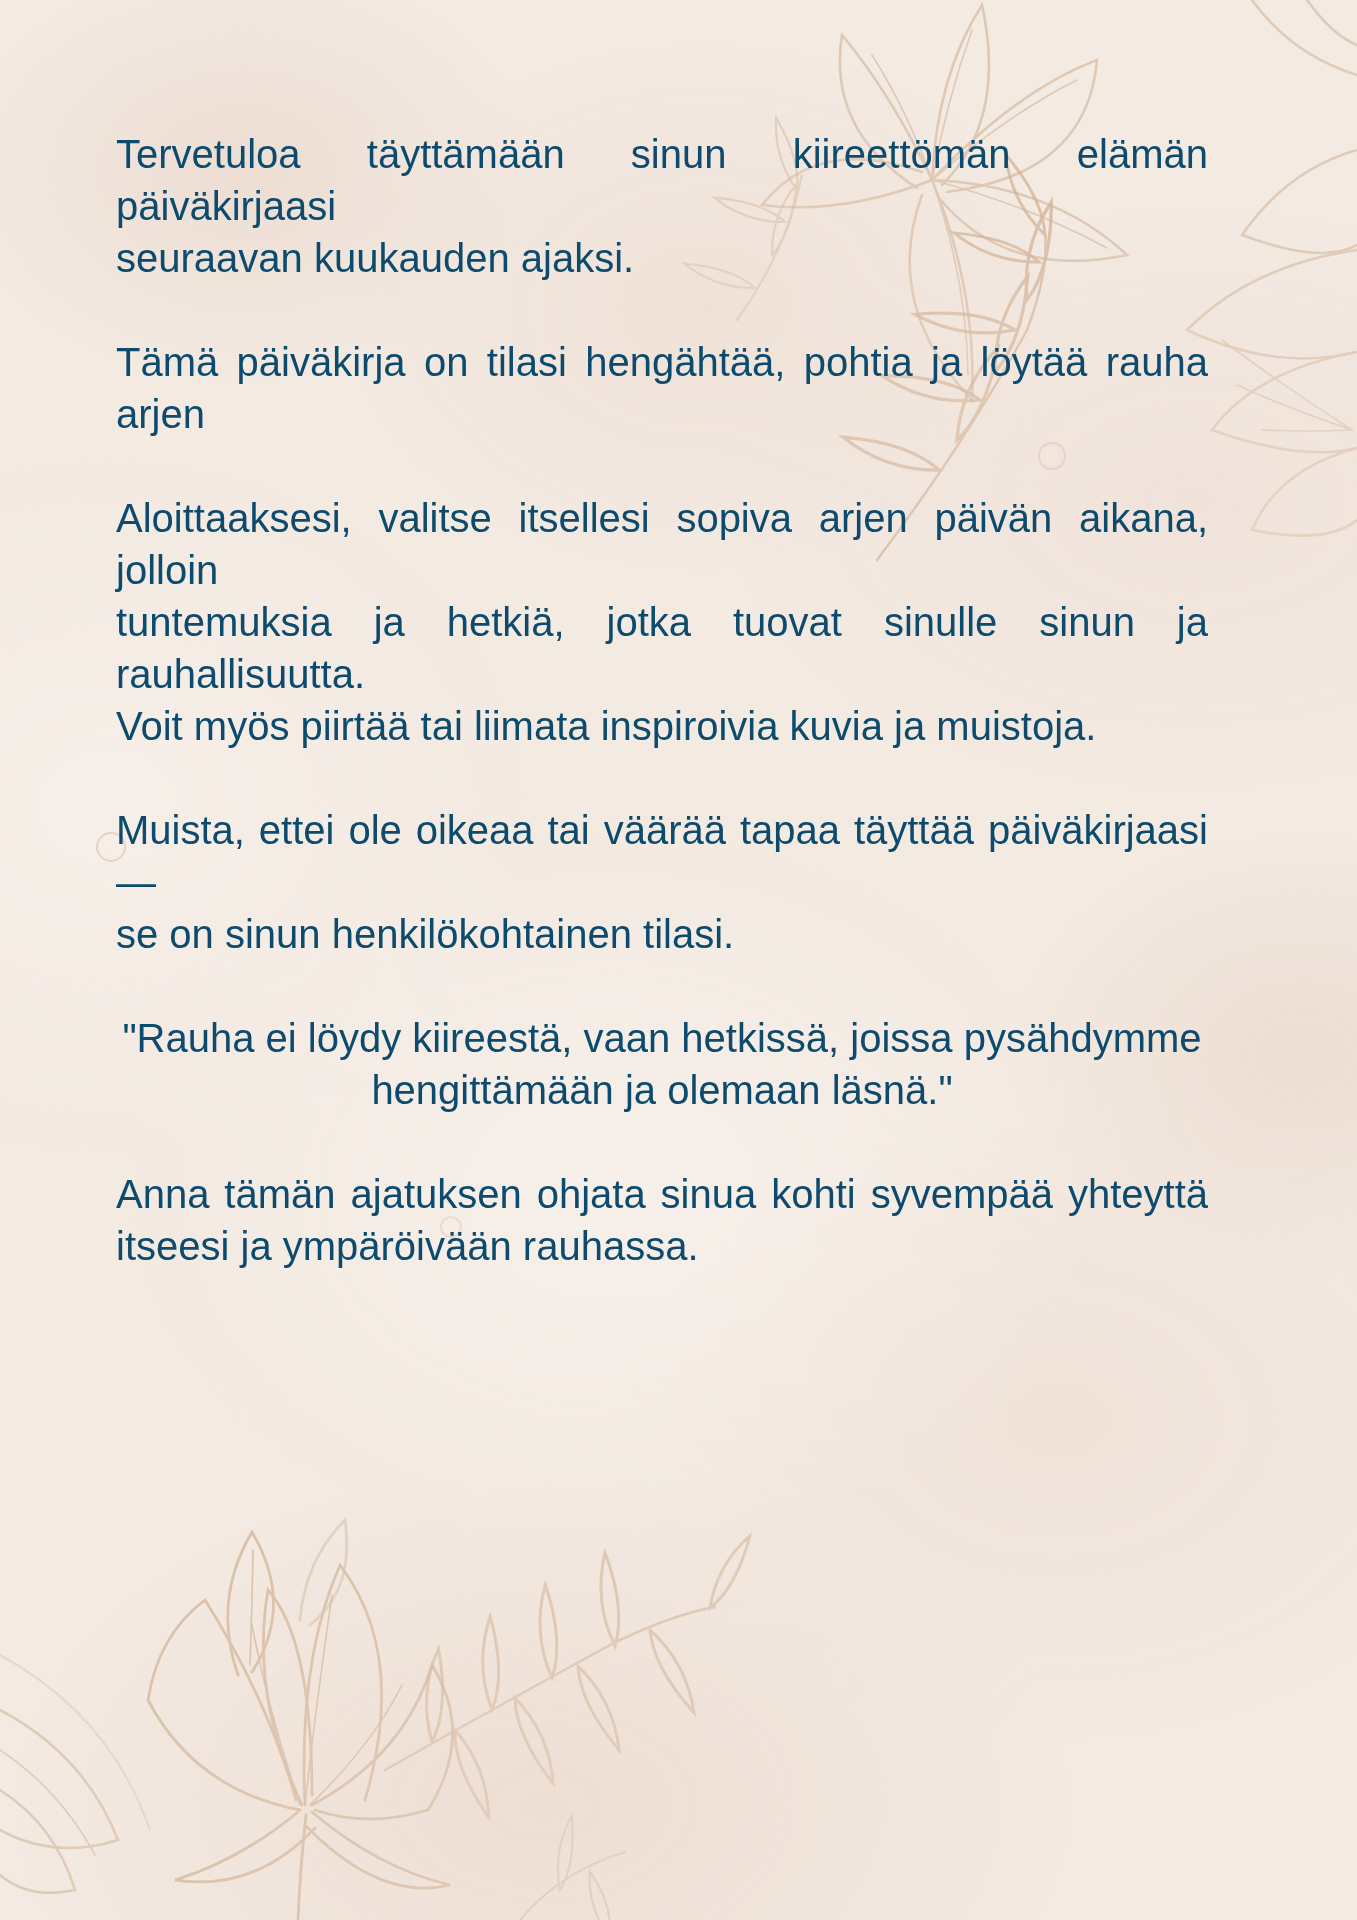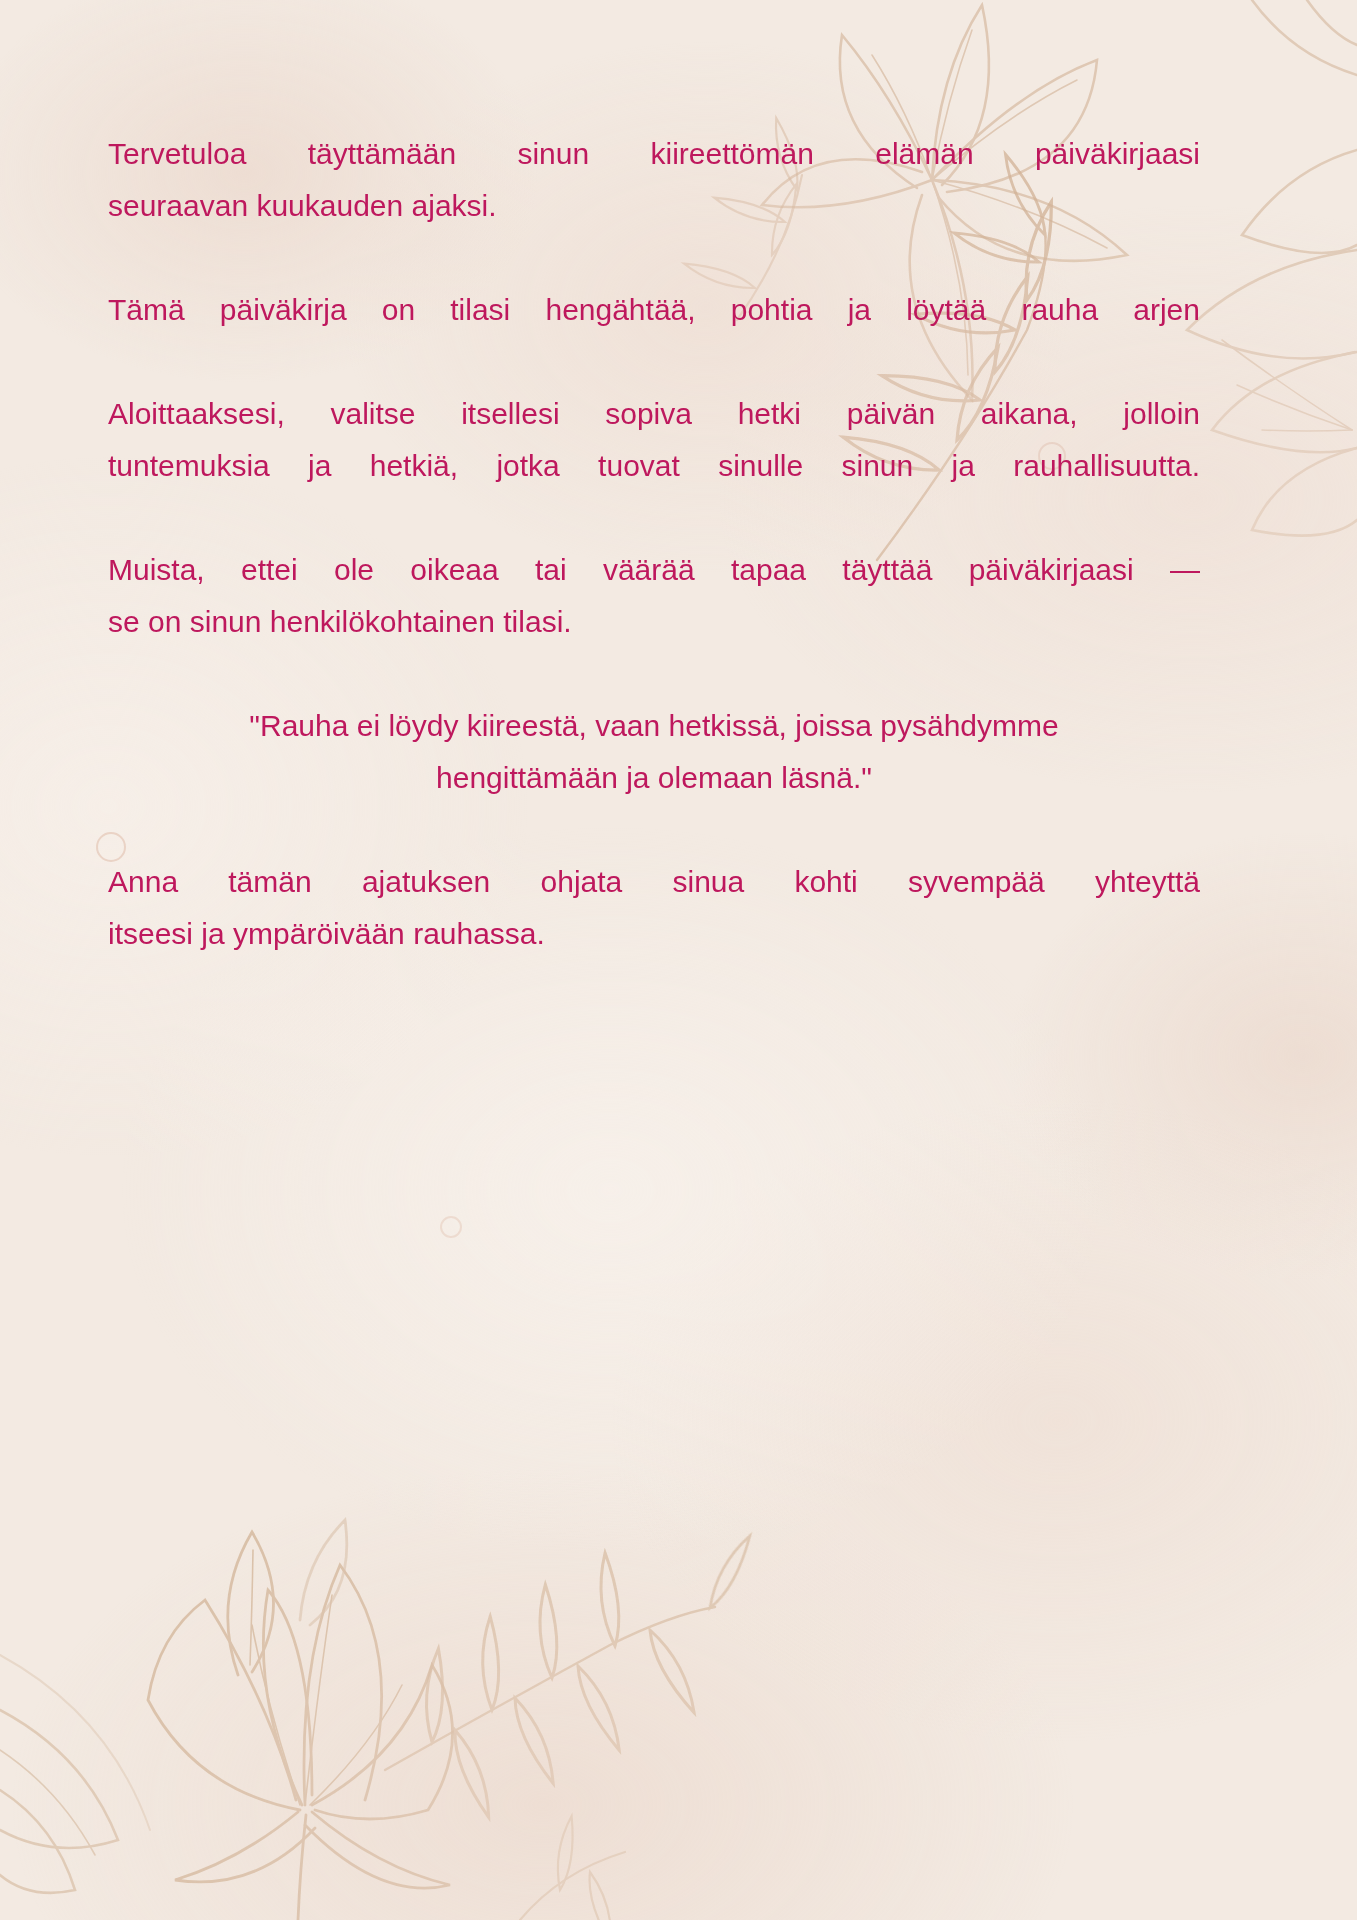--- a/index.html
+++ b/index.html
@@ -23,22 +23,22 @@
   }
   .floral{position:absolute;pointer-events:none;}
   .floral.tr{top:0;right:0;}
   .floral.bl{bottom:0;left:0;}
   .ring{position:absolute;border-radius:50%;pointer-events:none;}
   .r1{left:96px;top:832px;width:26px;height:26px;border:2px solid rgba(221,183,164,.5);}
   .r2{left:1038px;top:442px;width:24px;height:24px;border:2px solid rgba(221,183,164,.4);}
   .r3{left:440px;top:1216px;width:18px;height:18px;border:2px solid rgba(221,183,164,.35);}
   
   .doc{
-    position:absolute;left:108px;top:128px;width:1092px;
-    color:#be185d;font-size:30px;line-height:52px;
+    position:absolute;left:116px;top:128px;width:1092px;
+    color:#0c4a6e;font-size:40px;line-height:52px;
   }
   .para{margin:0 0 52px 0;}
   .tline{display:block;}
   .jl{text-align:justify;text-align-last:justify;}
   .ll{text-align:right;text-align-last:left;}
   .cl{text-align:center;text-align-last:center;}
 </style>
 </head>
 <body>
 
@@ -149,22 +149,23 @@
 
 <div class="doc">
   <p class="para">
     <span class="tline jl">Tervetuloa täyttämään sinun kiireettömän elämän päiväkirjaasi</span>
     <span class="tline ll">seuraavan kuukauden ajaksi.</span>
   </p>
   <p class="para">
     <span class="tline jl">Tämä päiväkirja on tilasi hengähtää, pohtia ja löytää rauha arjen</span>
   </p>
   <p class="para">
-    <span class="tline jl">Aloittaaksesi, valitse itsellesi sopiva hetki päivän aikana, jolloin</span>
+    <span class="tline jl">Aloittaaksesi, valitse itsellesi sopiva arjen päivän aikana, jolloin</span>
     <span class="tline jl">tuntemuksia ja hetkiä, jotka tuovat sinulle sinun ja rauhallisuutta.</span>
+    <span class="tline ll">Voit myös piirtää tai liimata inspiroivia kuvia ja muistoja.</span>
   </p>
   <p class="para">
     <span class="tline jl">Muista, ettei ole oikeaa tai väärää tapaa täyttää päiväkirjaasi —</span>
     <span class="tline ll">se on sinun henkilökohtainen tilasi.</span>
   </p>
   <p class="para">
     <span class="tline cl">"Rauha ei löydy kiireestä, vaan hetkissä, joissa pysähdymme</span>
     <span class="tline cl">hengittämään ja olemaan läsnä."</span>
   </p>
   <p class="para">

